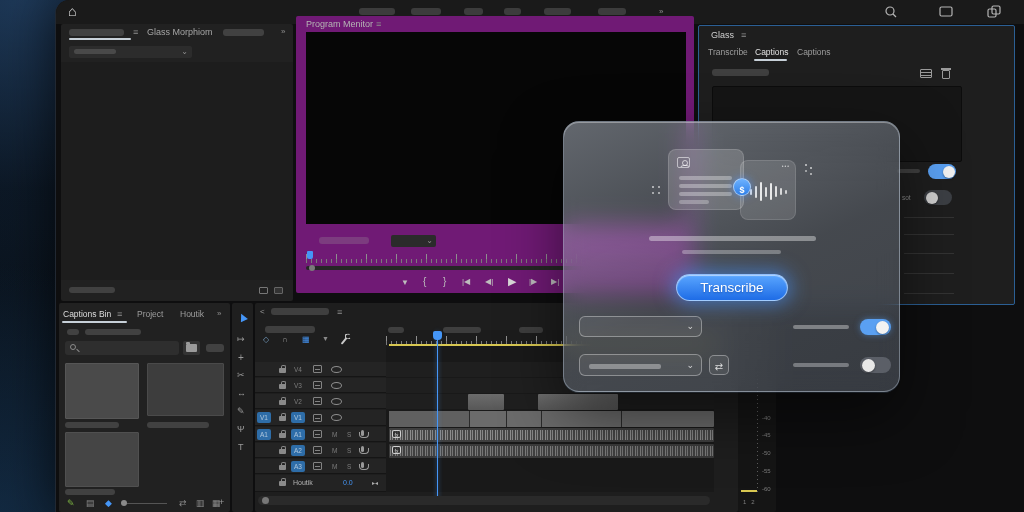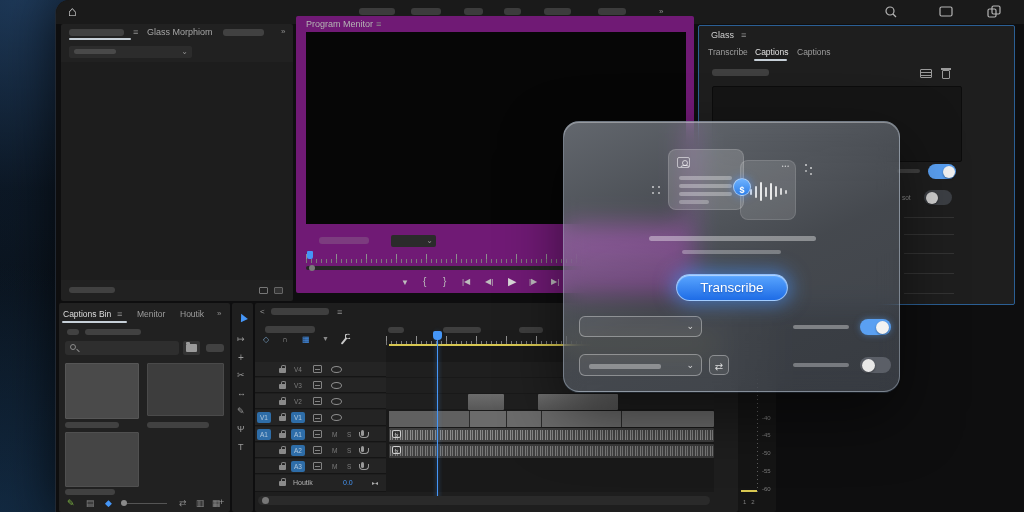--- a/index.html
+++ b/index.html
@@ -162,21 +162,21 @@
       <div class="abs" style="left:205px;top:208px;width:50px;height:1px;background:#333"></div>
       <div class="abs" style="left:205px;top:227px;width:50px;height:1px;background:#333"></div>
       <div class="abs" style="left:205px;top:247px;width:50px;height:1px;background:#333"></div>
       <div class="abs" style="left:205px;top:267px;width:50px;height:1px;background:#333"></div>
     </div>
 
     <div class="panel" style="left:3px;top:303px;width:171px;height:209px;background:#212121">
       <span class="txt" style="left:4px;top:7px;font-size:8.5px;color:#dcdcdc">Captions Bin</span>
       <span class="ham" style="left:58px;top:7px">≡</span>
       <div class="underline" style="left:3px;top:18px;width:65px"></div>
-      <span class="txt" style="left:78px;top:7px;font-size:8.5px">Menitor</span>
+      <span class="txt" style="left:78px;top:7px;font-size:8.5px">Project</span>
       <span class="txt" style="left:121px;top:7px;font-size:8.5px">Houtik</span>
       <span class="chev" style="left:158px;top:7px">»</span>
       <div class="ph" style="left:8px;top:26px;width:12px;height:6px"></div>
       <div class="ph" style="left:26px;top:26px;width:56px;height:6px"></div>
       <div class="abs" style="left:6px;top:38px;width:114px;height:14px;background:#2e2e2e;border-radius:3px">
         <div class="mag" style="left:5px;top:3px"></div>
       </div>
       <div class="abs" style="left:124px;top:38px;width:17px;height:14px;background:#333;border-radius:2px">
         <div class="fld" style="left:3px;top:3px"></div>
       </div>

